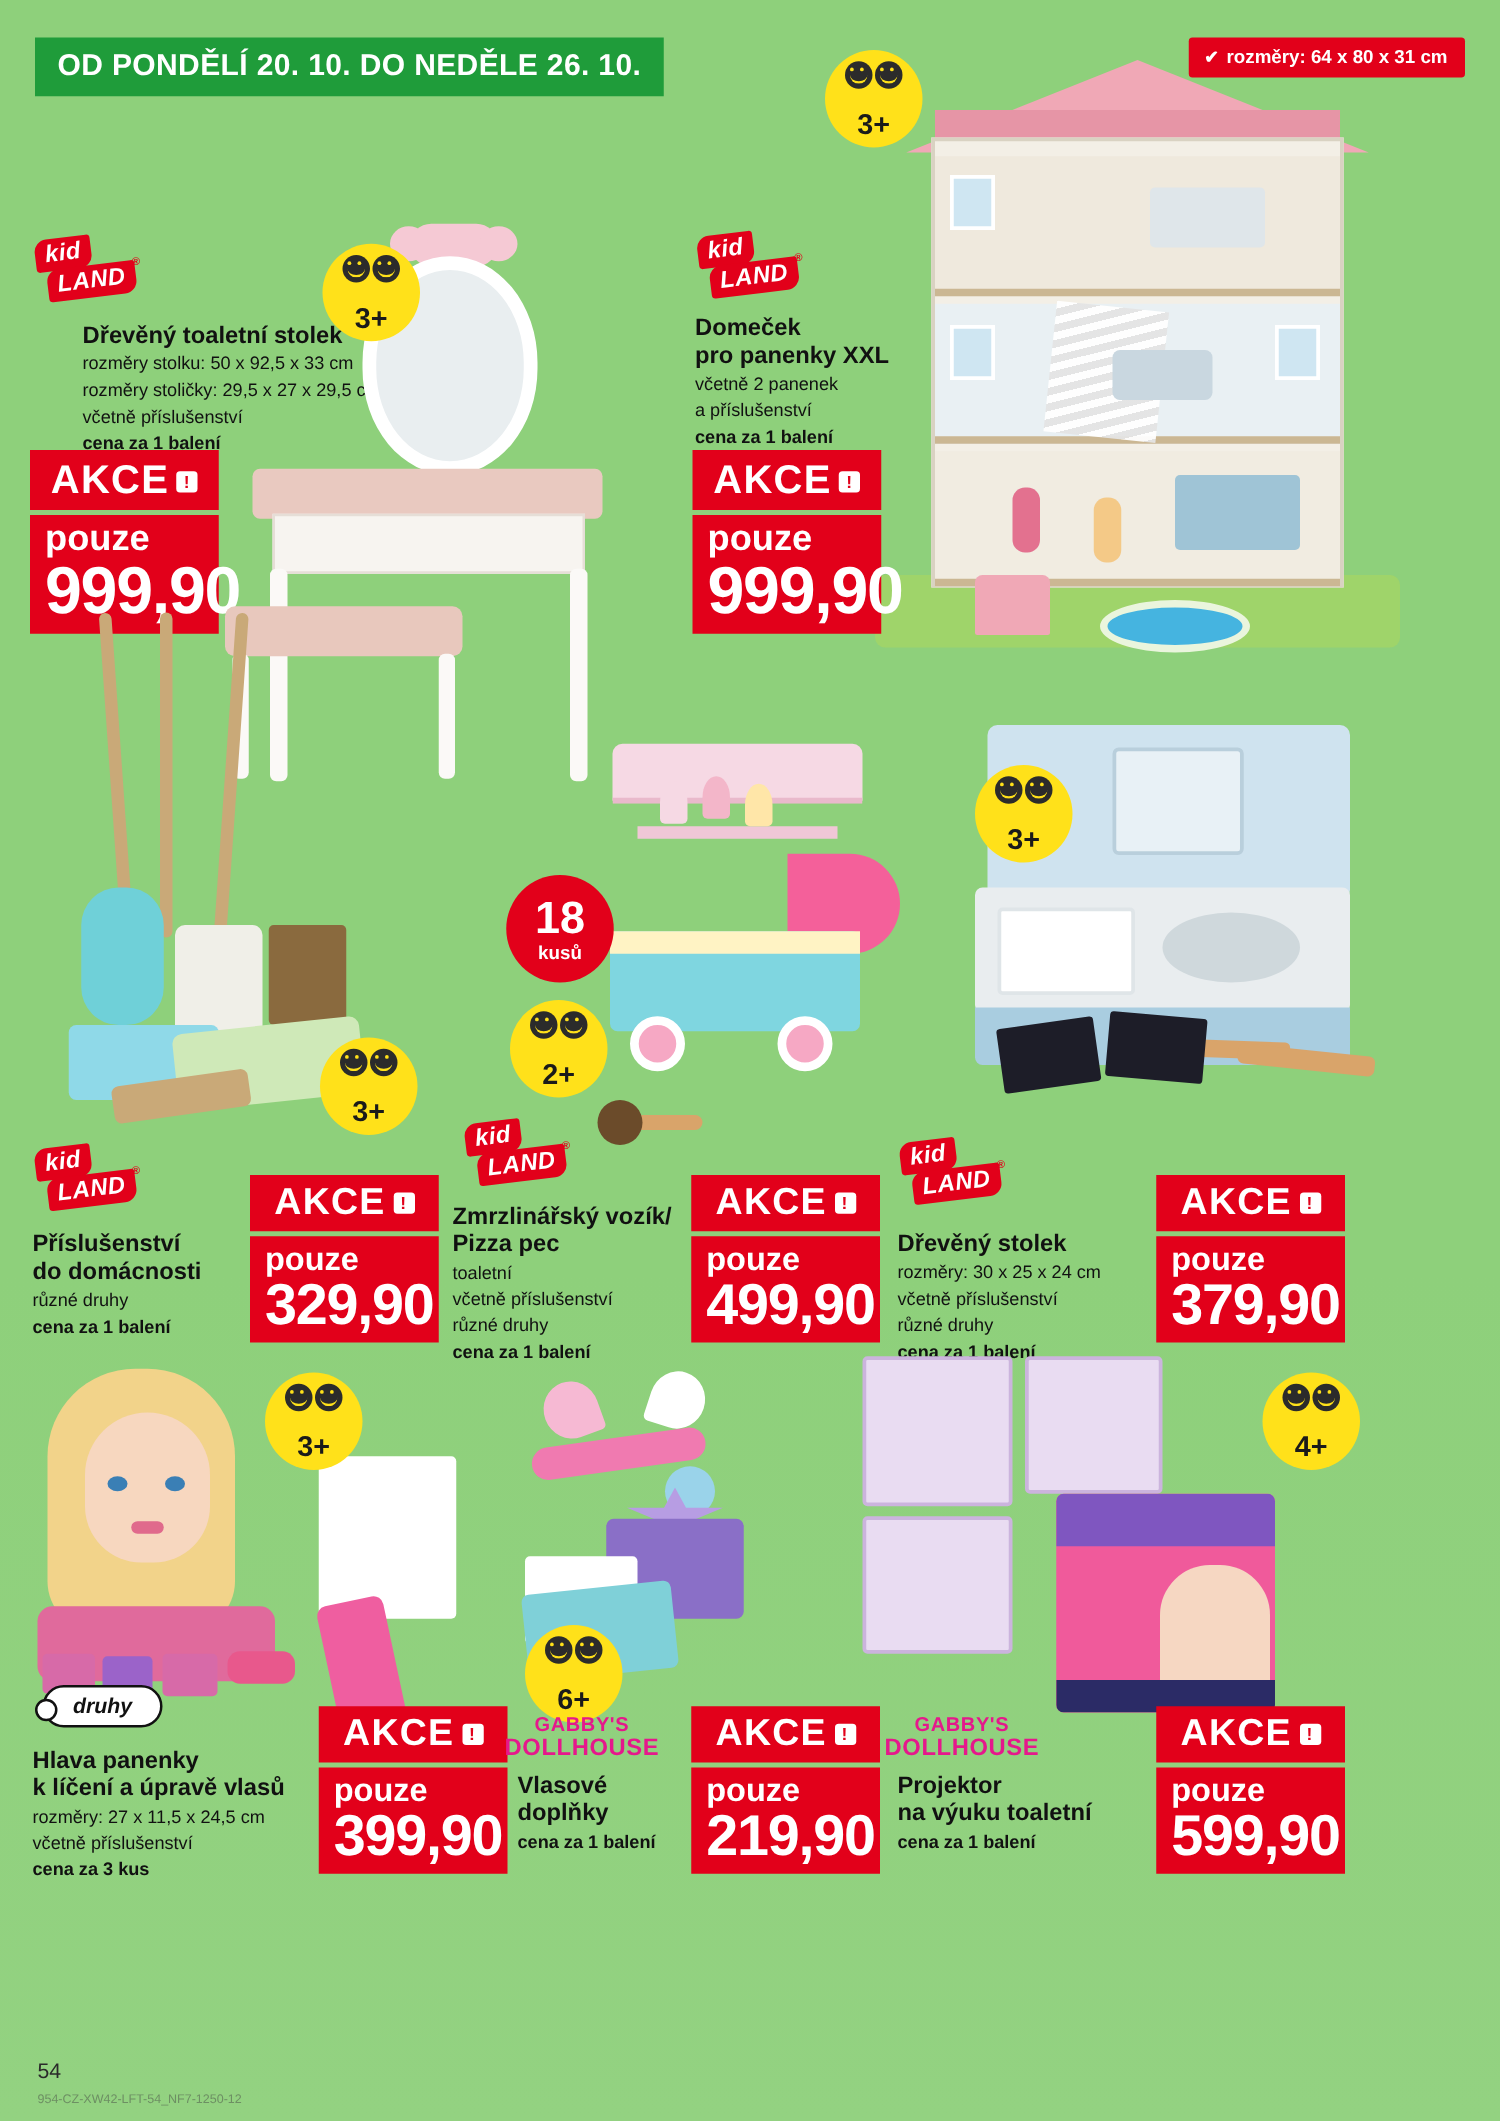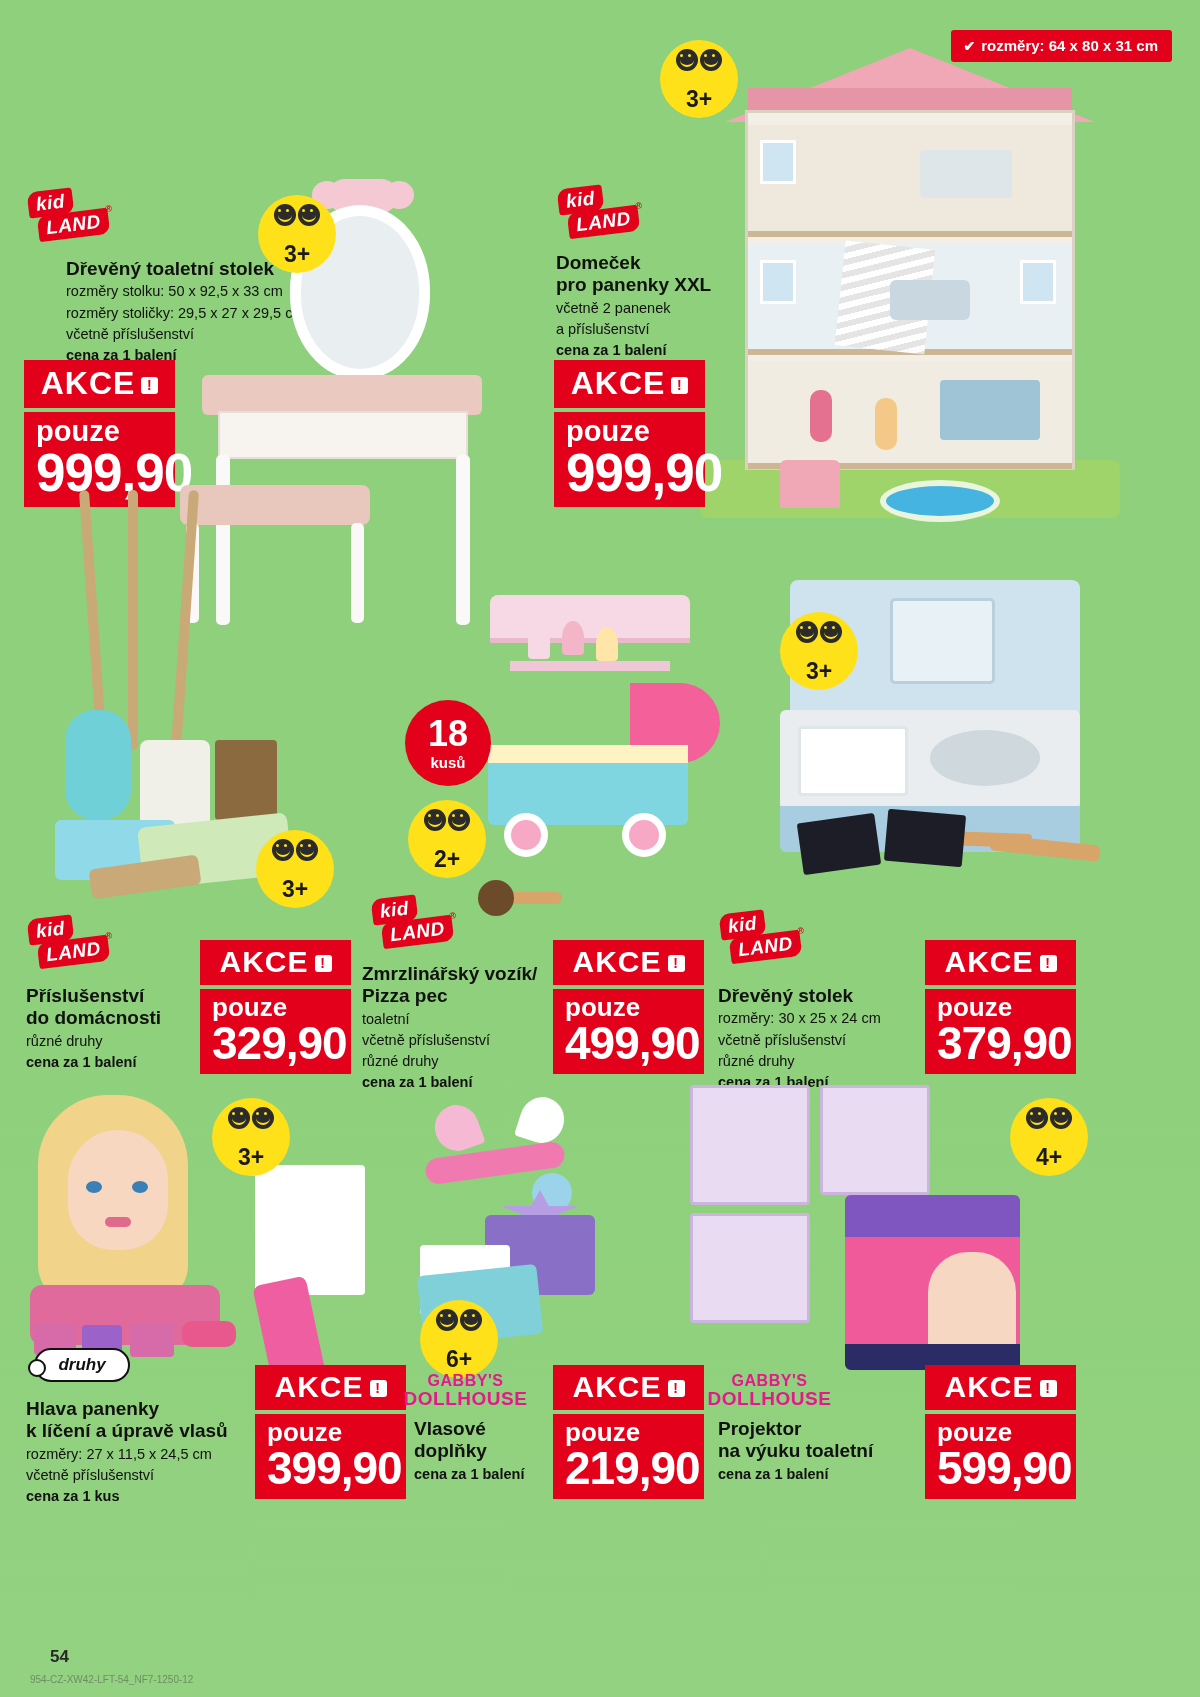--- a/index.html
+++ b/index.html
@@ -149,21 +149,21 @@
   .gabby-logo {
     position:absolute; width:115px; height:44px;
     display:flex; flex-direction:column; align-items:center; justify-content:center;
     color:#e5188c; font-weight:bold; line-height:1; text-align:center;
     letter-spacing:0.5px;
   }
   .gabby-logo .g1{ font-size:16px; }
   .gabby-logo .g2{ font-size:19px; }
 
   
-  .footer-num { position:absolute; left:30px; bottom:30px; font-size:17px; font-weight:bold; color:#2a2a2a;margin-left:20px;}
+  .footer-num { position:absolute; left:30px; bottom:30px; font-size:17px; font-weight:normal; color:#2a2a2a;}
   .footer-code { position:absolute; left:30px; bottom:12px; font-size:10px; color:#6d8f63;}
   .footer-logo { position:absolute; right:28px; bottom:14px; font-size:36px; font-weight:bold; color:#ffffff; letter-spacing:-0.5px;}
   .footer-logo .cz { color:#ffffff; font-weight:normal; font-size:26px;}
 
   
   .img { position:absolute; }
 
   
   .dollhouse { left:690px; top:30px; width:480px; height:490px; }
   .dh-base { position:absolute; left:10px; top:430px; width:420px; height:58px; background:#9fd46a; border-radius:8px; }
@@ -261,20 +261,21 @@
   .magnifier .lens { position:absolute; left:0; top:0; width:36px; height:36px; border-radius:50%; background:#6b4b2a;}
   .magnifier .stick { position:absolute; left:30px; top:12px; width:54px; height:12px; background:#d9a46a; border-radius:6px;}
   .xray { position:absolute; background:#1d1d28; border-radius:3px;}
 </style>
 </head>
 <body>
 
 <div class="page">
 
   <div class="hdr-band">
+    <div><span class="hdr-sub">OD PONDĚLÍ 20. 10. DO NEDĚLE 26. 10.</span></div>
   </div>
 
   <div class="dim-badge">
     <span class="chk">✔</span><span>rozměry: 64 x 80 x 31 cm</span>
   </div>
 
   <div class="img dollhouse">
     <div class="dh-base"></div>
     <div class="dh-pool"></div>
     <div class="dh-roof"></div>
@@ -533,21 +534,21 @@
 
   <div class="bayer-logo" style="left:34px; top:1348px;">
     <span>druhy</span>
   </div>
 
   <div class="ptext" style="left:26px; top:1398px; width:220px;">
     <div class="name">Hlava panenky</div>
     <div class="name">k líčení a úpravě vlasů</div>
     <div class="desc">rozměry: 27 x 11,5 x 24,5 cm</div>
     <div class="desc">včetně příslušenství</div>
-    <div class="desc" style="font-weight:bold;">cena za 1 kus</div>
+    <div class="desc" style="font-weight:bold;">cena za 3 kus</div>
   </div>
 
   <div class="price-block" style="left:255px; top:1365px;">
     <div class="akce"><span>AKCE</span><span class="bang">!</span></div>
     <div class="price-body">
       <div class="pouze">pouze</div>
       <div class="val">399,90</div>
     </div>
   </div>
 

